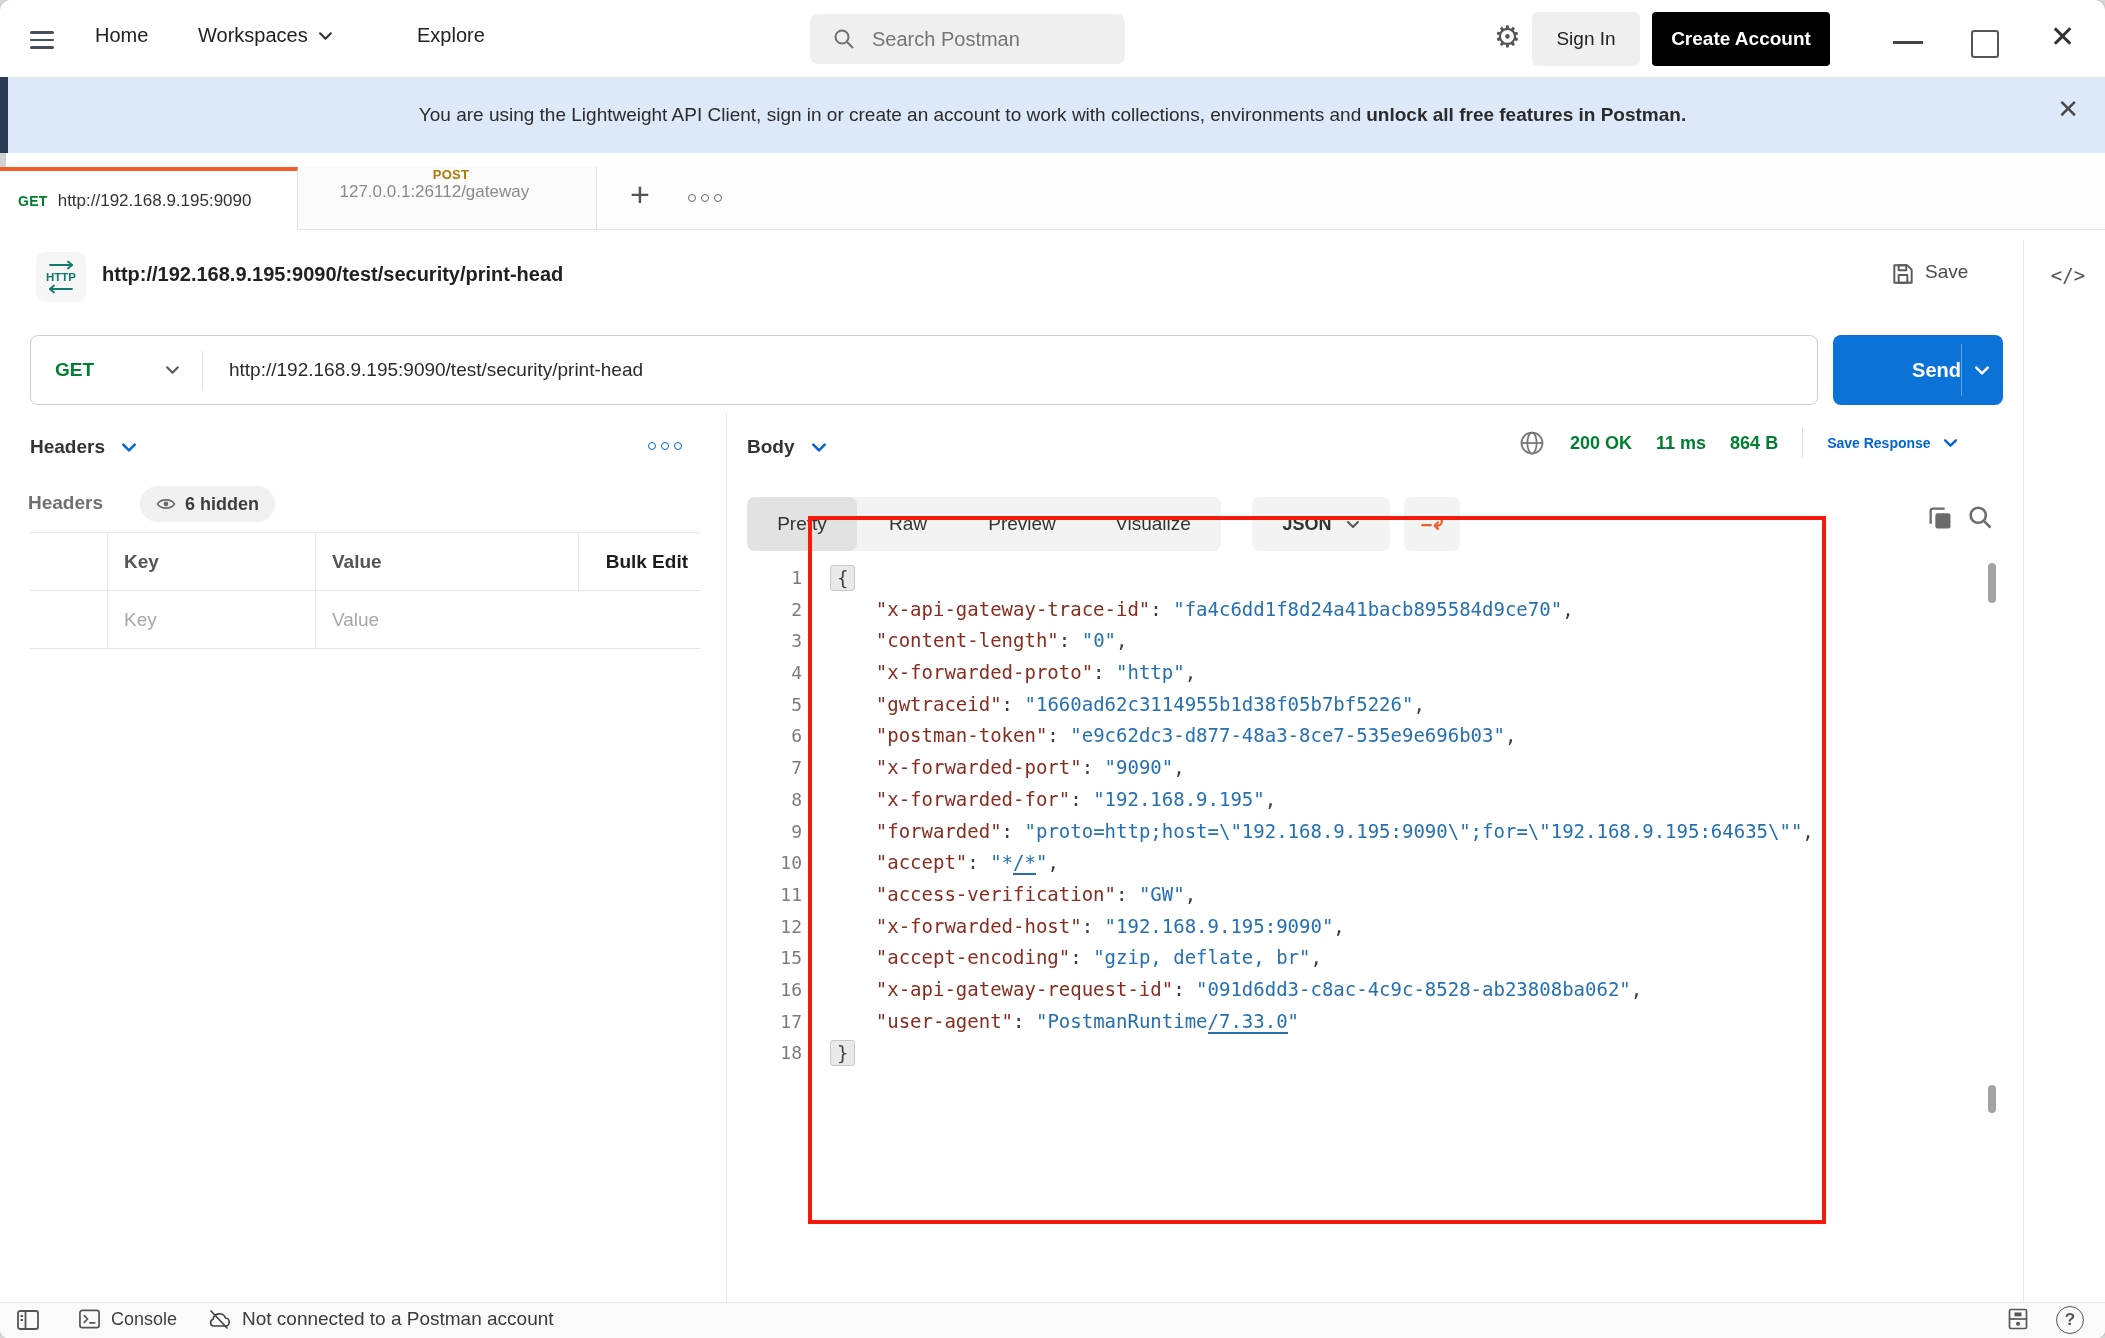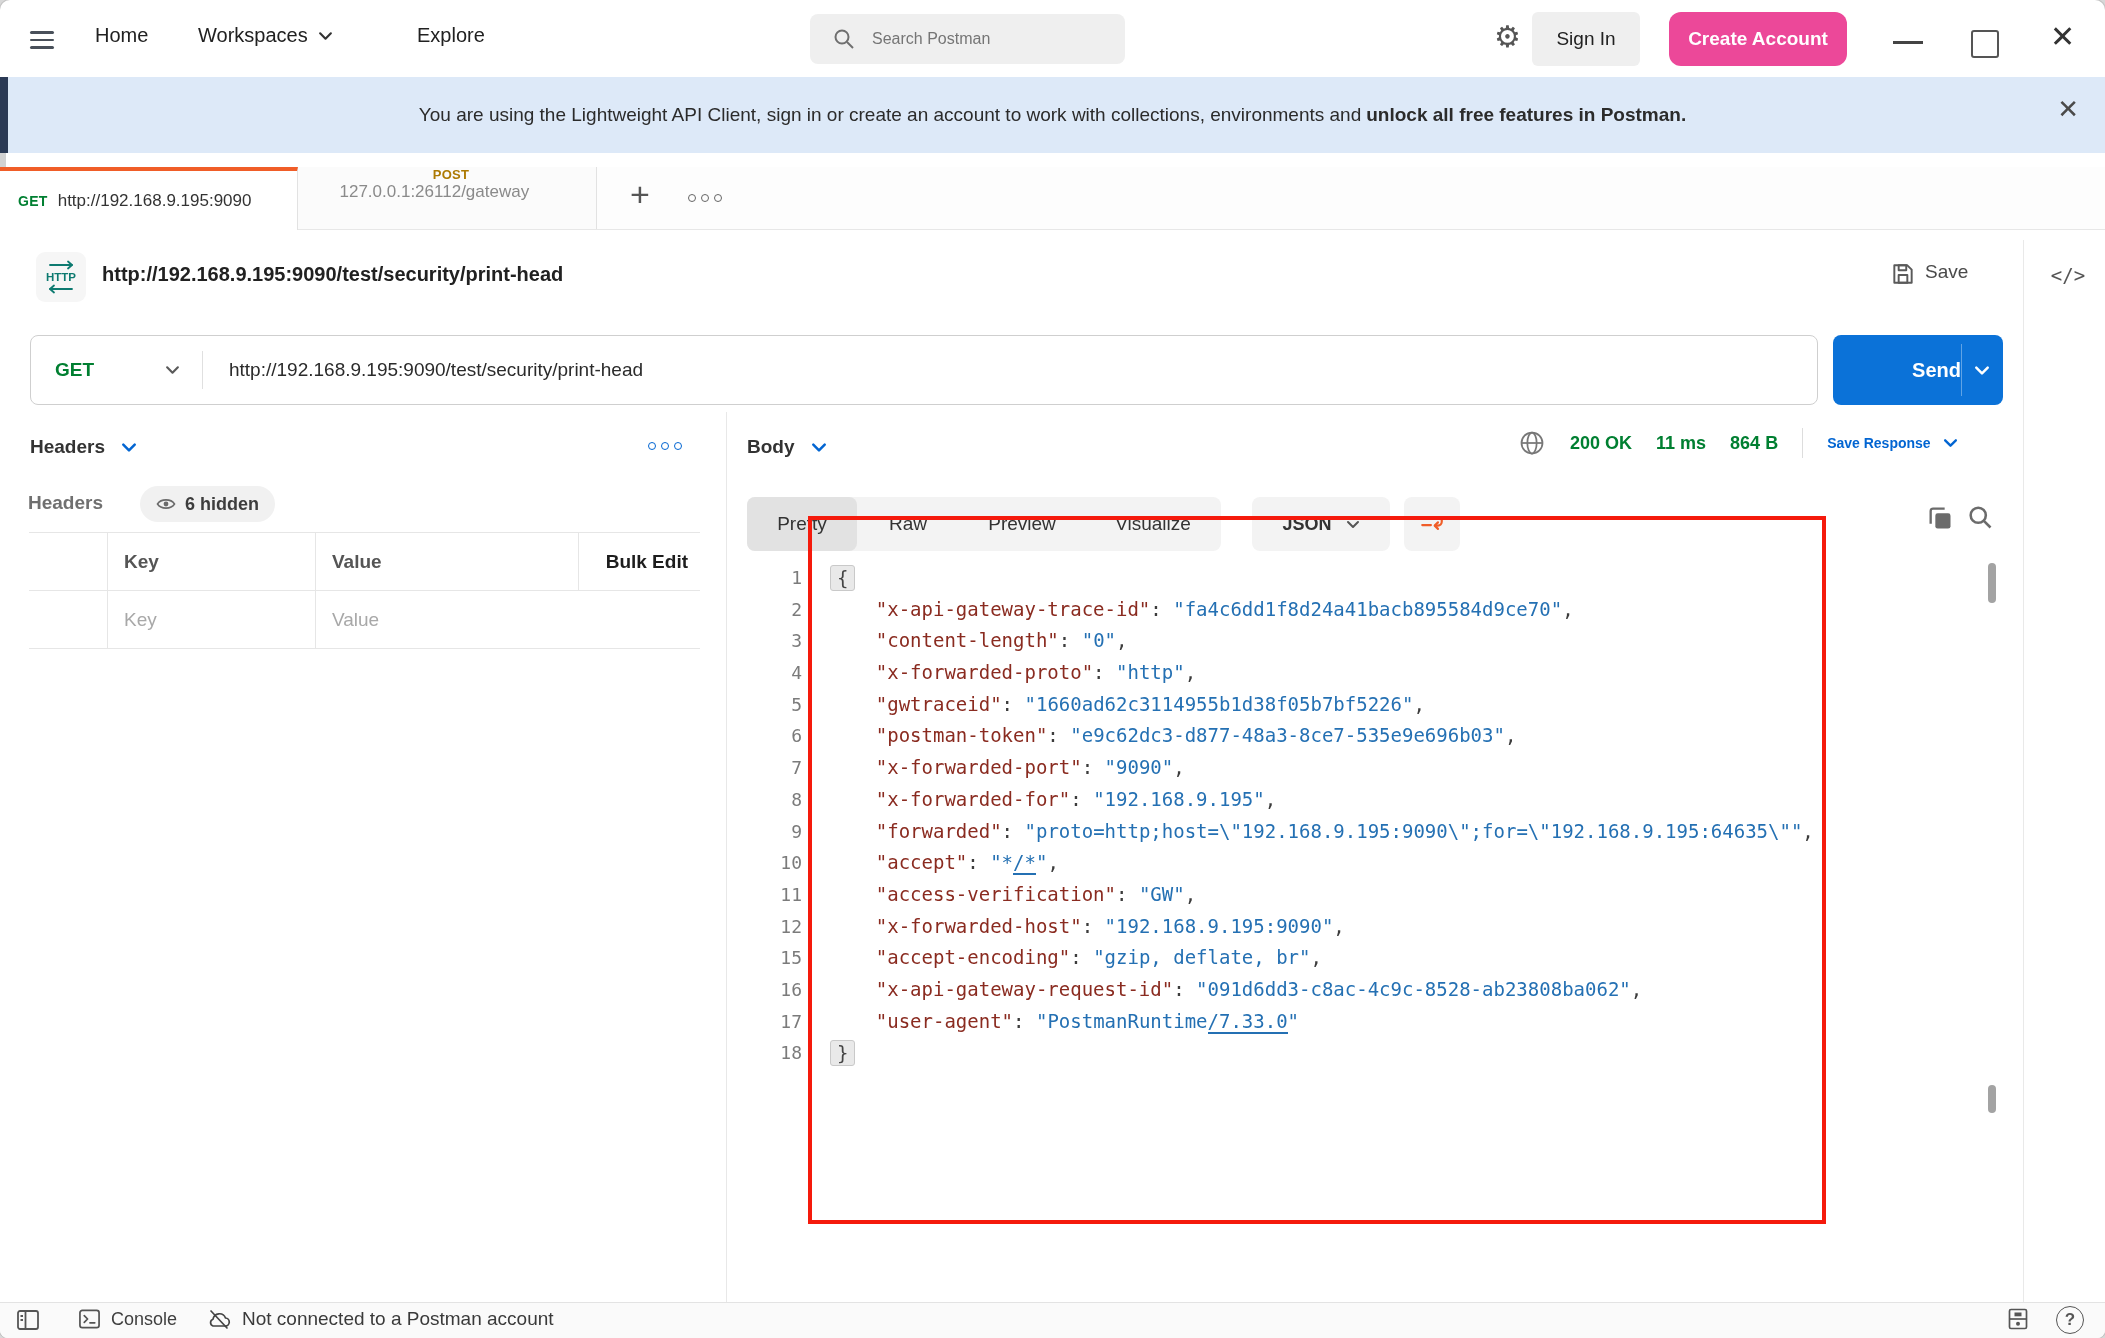--- a/index.html
+++ b/index.html
@@ -4,23 +4,23 @@
 <style>
   html,body{margin:0;padding:0;background:#d8d8d8;font-family:"Liberation Sans",sans-serif;}
   #window{position:relative;width:2105px;height:1338px;background:#fff;border-radius:10px 10px 8px 8px;
           overflow:hidden;box-shadow:0 0 0 1px #c4c4c4;}
   .abs{position:absolute;}
   .nav-link{font-size:20px;color:#212121;cursor:pointer;}
   .chev{display:inline-block;vertical-align:middle;}
   
   #hamburger span{display:block;width:24px;height:2.5px;background:#49505a;margin:5px 0;border-radius:2px;}
   #searchbox{left:810px;top:14px;width:315px;height:50px;background:#efefef;border-radius:8px;display:flex;align-items:center;padding-left:22px;box-sizing:border-box;}
-  #searchbox input{border:none;background:transparent;outline:none;font-size:16px;color:#6f6f6f;margin-left:14px;width:230px;font-family:"Liberation Sans",sans-serif;}
+  #searchbox input{border:none;background:transparent;outline:none;font-size:20px;color:#6f6f6f;margin-left:14px;width:230px;font-family:"Liberation Sans",sans-serif;}
   .btn-gray{background:#efefef;border-radius:6px;color:#212121;font-size:19px;font-weight:500;display:flex;align-items:center;justify-content:center;cursor:pointer;}
-  .btn-orange{background:#ec4899;border-radius:12px;color:#fff;font-size:19px;font-weight:700;display:flex;align-items:center;justify-content:center;cursor:pointer;margin-left:17px;}
+  .btn-orange{background:#000000;border-radius:4px;color:#fff;font-size:19px;font-weight:700;display:flex;align-items:center;justify-content:center;cursor:pointer;}
   
   #banner{left:0;top:77px;width:2105px;height:76px;background:#dde9f8;display:flex;align-items:center;justify-content:center;font-size:19px;color:#2b2b2b;}
   #banner b{margin-left:5px;}
   #banner-close{right:26px;top:96px;font-size:26px;color:#4a4a4a;cursor:pointer;line-height:1;}
   #edge-navy{left:0;top:77px;width:8px;height:76px;background:#2b3a55;}
   #edge-gray{left:0;top:153px;width:6px;height:74px;background:#d2d2d2;}
   
   #tabstrip{left:0;top:167px;width:2105px;height:62px;border-bottom:1px solid #e7e7e7;background:#fdfdfd;}
   .reqtab{position:absolute;top:0;height:62px;box-sizing:border-box;display:flex;align-items:center;overflow:hidden;white-space:nowrap;}
   #tab1{left:0;width:298px;background:#fff;border-top:4px solid #f05d28;border-right:1px solid #e2e2e2;height:63px;}

